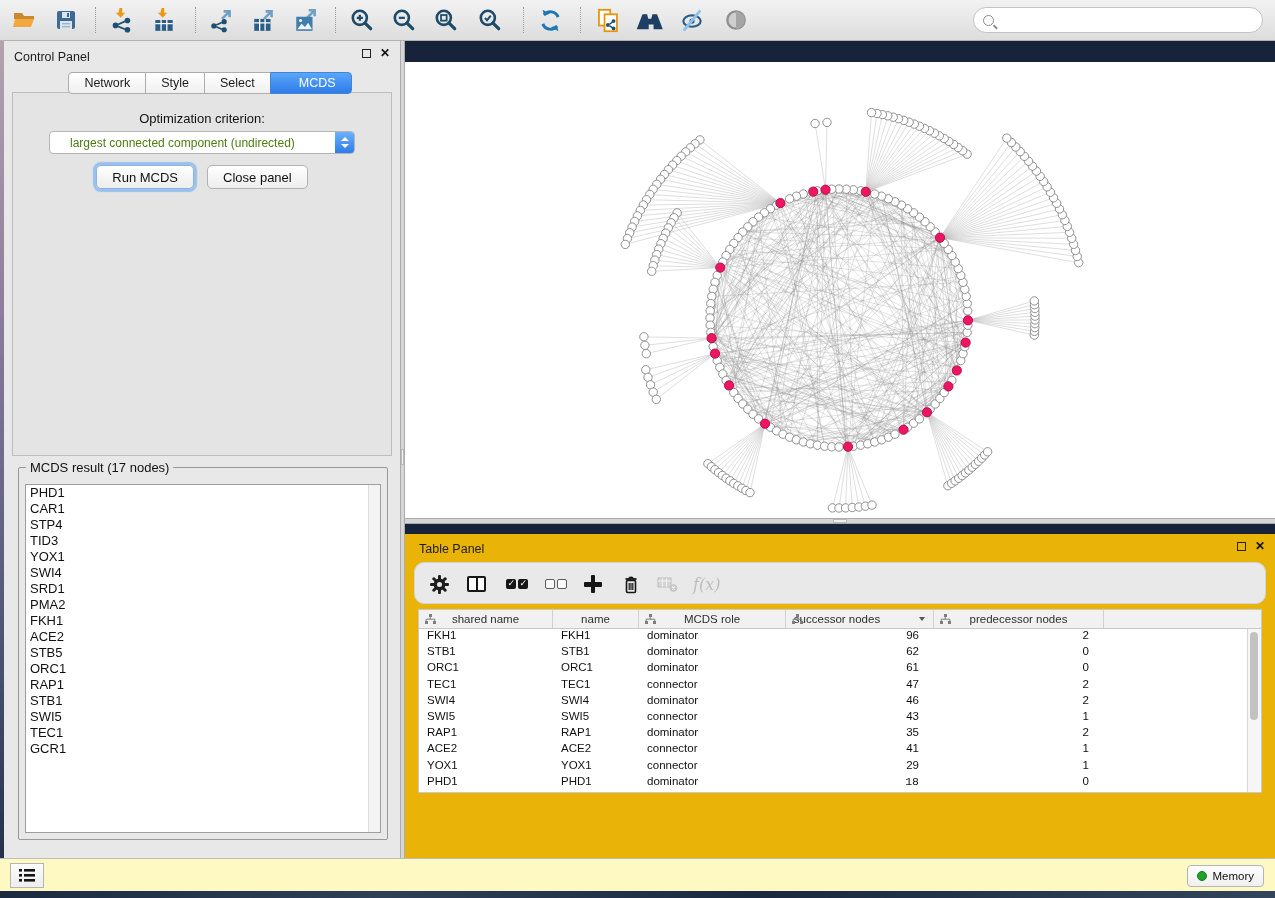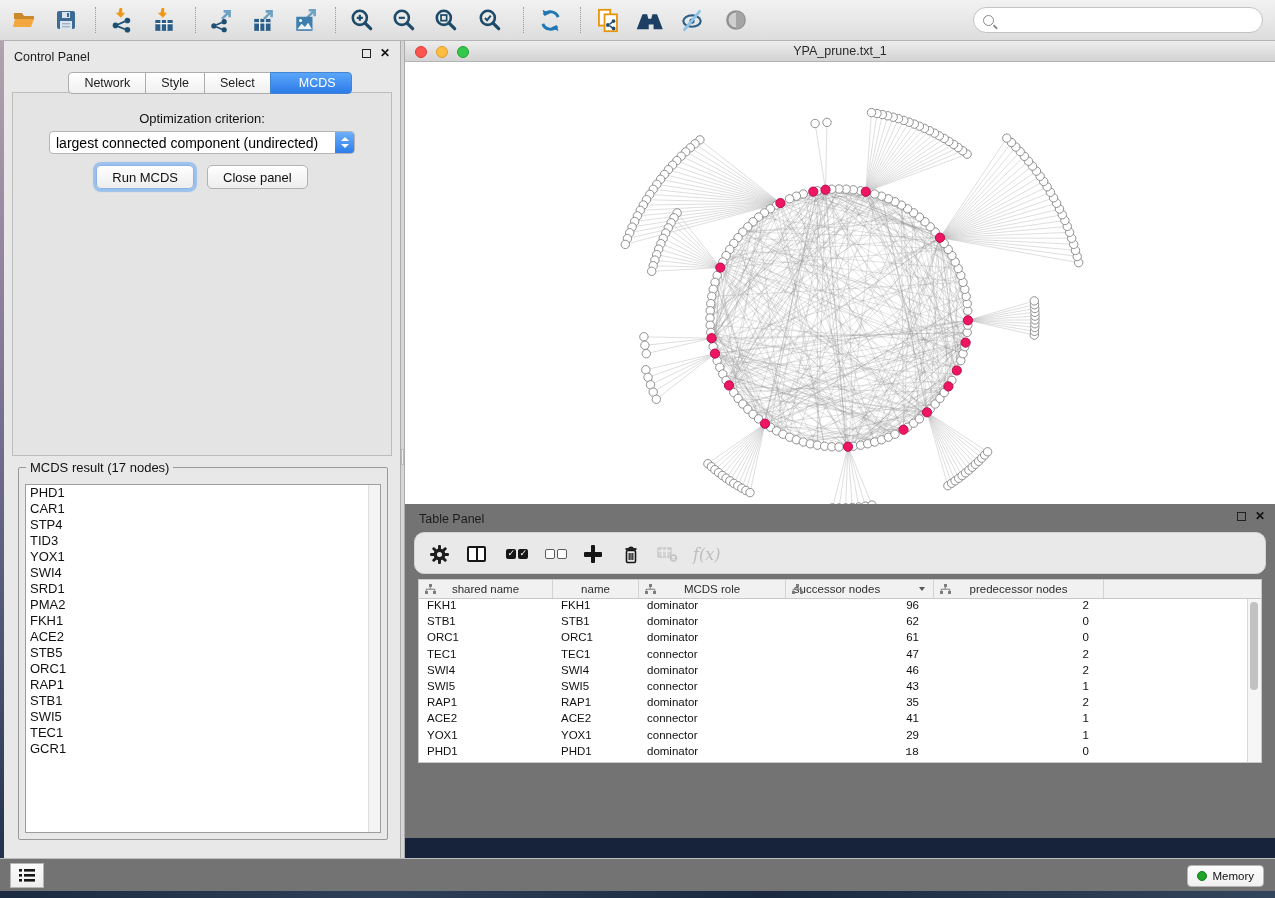--- a/index.html
+++ b/index.html
@@ -45,21 +45,21 @@
   .seg-tab:first-child { border-radius:4px 0 0 4px; margin-left:16px; }
   .seg-tab:last-child { border-radius:0 4px 4px 0;padding-left:28px; }
   .seg-tab.active { background:linear-gradient(#5aa6f9,#2d7ce9); color:#fff; border-color:#4385d2; }
 
   .cp-content { position:absolute; top:51px; left:8px; width:380px; height:364px;
     background:#e4e4e4; border:1px solid #bcbcbc; }
   .opt-label { position:absolute; top:18px; left:0; right:0; text-align:center;
     font-size:13px; color:#111; }
   .dropdown { position:absolute; top:38px; left:36px; right:36px; height:23px;
     background:#fff; border:1px solid #b5b5b5; border-radius:4px; display:flex; align-items:center; }
-  .dropdown .dd-text { flex:1; font-size:14px; color:#000000; padding-left:6px; white-space:nowrap; }
+  .dropdown .dd-text { flex:1; font-size:12px; color:#4d7c0f; padding-left:20px; white-space:nowrap; }
   .dd-stepper { width:19px; height:21px; border-radius:0 3px 3px 0;
     background:linear-gradient(#6db0fa,#2d7ce9); display:flex; flex-direction:column;
     align-items:center; justify-content:center; gap:3px; }
   .dd-up { width:0; height:0; border-left:4px solid transparent; border-right:4px solid transparent;
     border-bottom:4px solid #fff; }
   .dd-down { width:0; height:0; border-left:4px solid transparent; border-right:4px solid transparent;
     border-top:4px solid #fff; }
   .cp-buttons { position:absolute; top:72px; left:0; right:0; display:flex;
     justify-content:center; gap:13px; }
   .btn { height:24px; padding:0 15px; font-size:13px; color:#111;
@@ -92,22 +92,22 @@
     background:linear-gradient(#ededed,#d3d3d3); border-bottom:1px solid #b4b4b4; }
   .tl { position:absolute; top:5px; width:12px; height:12px; border-radius:50%; }
   .tl.red    { left:10px; background:#fc5550; border:1px solid #dd3b36; }
   .tl.yellow { left:31px; background:#fdbd40; border:1px solid #de9c2b; }
   .tl.green  { left:52px; background:#34c84a; border:1px solid #23a433; }
   .net-title { position:absolute; top:3px; left:0; right:0; text-align:center;
     font-size:12.5px; color:#2a2a2a; }
   .net-view { position:absolute; top:21px; left:0; right:0; bottom:0; background:#fff; }
 
   
-  .table-panel { position:absolute; left:405px; top:504px; width:870px; height:334px;
-    background:#737373; }
+  .table-panel { position:absolute; left:405px; top:534px; width:870px; height:334px;
+    background:#eab308; }
   .tp-header { position:absolute; top:0; left:0; right:0; height:24px; }
   .tp-header .panel-title { position:absolute; left:14px; top:8px; }
   .tp-toolbar { position:absolute; top:28px; left:9px; right:9px; height:42px;
     background:#e9e9e9; border:1px solid #d4d4d4; border-radius:10px; }
   .tp-ico { position:absolute; top:6px; height:30px; display:flex; align-items:center; justify-content:center; }
   .cb { width:10px; height:10px; border-radius:2px; display:inline-block; }
   .cb.on { background:#161616; position:relative; }
   .cb.on::after { content:"✓"; position:absolute; color:#fff; font-size:9px; left:1.5px; top:-1px; }
   .cb.off { border:1.5px solid #5c5c5c; background:#fff; }
   .plus-ico { position:relative; width:18px; height:18px; }
@@ -133,21 +133,21 @@
   .tb-scroll { position:absolute; top:19px; right:0; bottom:0; width:14px;
     background:#f6f6f6; border-left:1px solid #d8d8d8; }
   .tb-thumb { position:absolute; top:3px; left:2px; width:8px; height:88px;
     background:#c2c2c2; border-radius:4px; }
 
   .tp-tabs { position:absolute; top:269px; left:0; right:0; display:flex; justify-content:center; }
   .tp-tabs .seg-tab { height:21px; line-height:19px; }
 
   
   .statusbar { position:absolute; left:0; top:858px; width:1275px; height:33px;
-    background:#737373; border-top:1px solid #bdbdbd;text-align:right; }
+    background:#fef9c3; border-top:1px solid #bdbdbd;text-align:right; }
   .list-btn { position:absolute; left:10px; top:4px; width:34px; height:25px;
     background:linear-gradient(#fbfbfb,#eee); border:1px solid #b5b5b5; display:flex;
     align-items:center; justify-content:center; }
   .memory-btn { position:absolute; right:11px; top:6px; height:22px; padding:0 9px;
     background:linear-gradient(#fdfdfd,#f0f0f0); border:1px solid #b5b5b5; border-radius:4px;
     display:flex; align-items:center; gap:5px; font-size:11.5px; color:#111; }
   .mem-dot { width:10px; height:10px; border-radius:50%; background:#1fa32a; border:1px solid #157a1e; }
 </style>
 </head>
 <body>
@@ -342,26 +342,20 @@
         <div class="mcds-scroll"></div>
       </div>
     </div>
   </div>
 
   <div class="vsplit">
       <div class="grip"></div>
     </div>
 
   <div class="net-window">
-    <div class="net-titlebar">
-      <span class="tl red"></span>
-      <span class="tl yellow"></span>
-      <span class="tl green"></span>
-      <div class="net-title">YPA_prune.txt_1</div>
-    </div>
     <div class="net-view">
       <svg width="870" height="456" viewBox="0 0 870 456">
           <line x1="441.2" y1="127.2" x2="543.2" y2="187.4" stroke="#8c8c8c" stroke-opacity="0.3" stroke-width="0.8"></line>
           <line x1="305.2" y1="263.2" x2="328.8" y2="181.4" stroke="#8c8c8c" stroke-opacity="0.3" stroke-width="0.8"></line>
           <line x1="398.3" y1="380.0" x2="317.8" y2="312.0" stroke="#8c8c8c" stroke-opacity="0.3" stroke-width="0.8"></line>
           <line x1="378.0" y1="372.2" x2="412.4" y2="383.2" stroke="#8c8c8c" stroke-opacity="0.3" stroke-width="0.8"></line>
           <line x1="520.0" y1="352.2" x2="317.8" y2="200.0" stroke="#8c8c8c" stroke-opacity="0.3" stroke-width="0.8"></line>
           <line x1="514.4" y1="155.1" x2="546.9" y2="318.4" stroke="#8c8c8c" stroke-opacity="0.3" stroke-width="0.8"></line>
           <line x1="317.8" y1="312.0" x2="496.4" y2="368.9" stroke="#8c8c8c" stroke-opacity="0.3" stroke-width="0.8"></line>
           <line x1="448.4" y1="384.2" x2="333.1" y2="336.4" stroke="#8c8c8c" stroke-opacity="0.3" stroke-width="0.8"></line>

